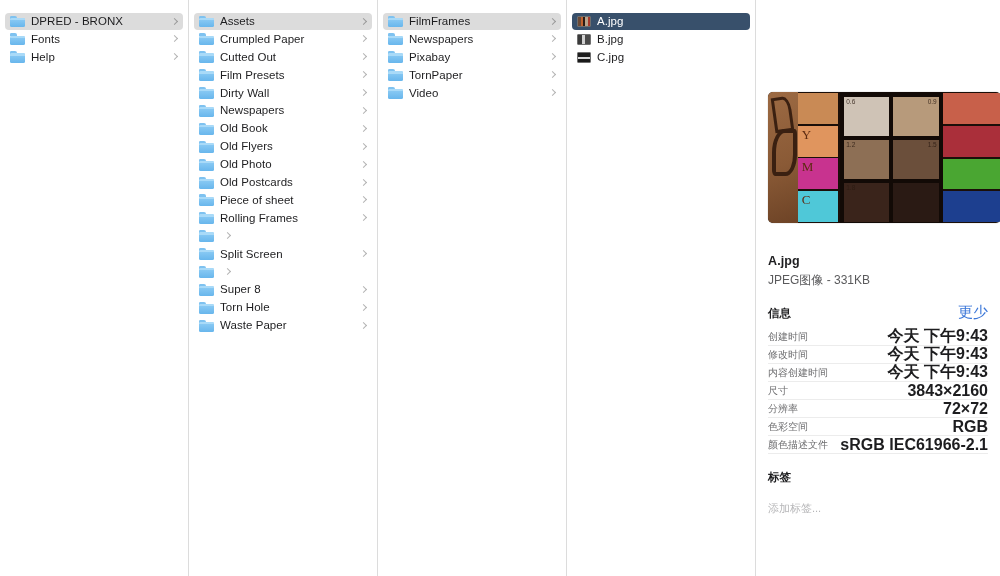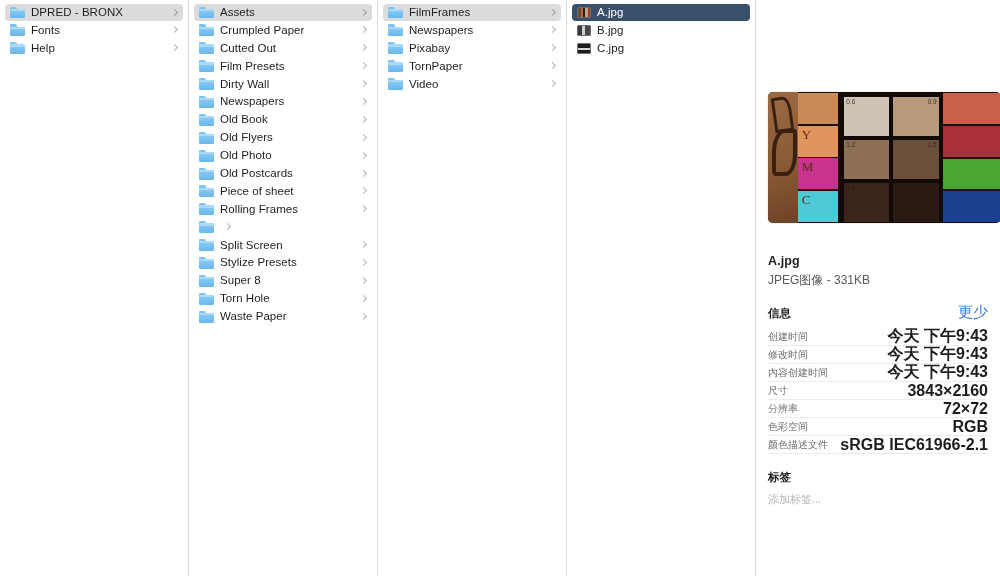--- a/index.html
+++ b/index.html
@@ -18,21 +18,21 @@
     width: 1000px;
     height: 576px;
     display: flex;
     background: #ffffff;
   }
 
   
   .column {
     position: relative;
     height: 576px;
-    padding-top: 4px;
+    padding-top: 13px;
     background: #ffffff;
     border-right: 1px solid #dcdcdc;
     overflow: hidden;
     flex: 0 0 auto;
   }
   .col-1 { width: 189px; }
   .col-2 { width: 189px; }
   .col-3 { width: 189px; }
   .col-4 { width: 189px; }
 
@@ -281,21 +281,21 @@
     text-align: right;
   }
 
   .pv-tags-head {
     margin-top: 16px;
     font-size: 11.5px;
     font-weight: bold;
     color: #1d1d1f;
   }
   .pv-tags-placeholder {
-    margin-top: 7px;
+    margin-top: 16px;
     font-size: 11px;
     color: #b6b6b8;
   }
 </style>
 </head>
 <body>
 
 <div id="finder">
 
   <div class="column col-1">
@@ -453,21 +453,20 @@
         </span>
         <span class="row-label">Split Screen</span>
         <span class="chev"></span>
       </div>
       <div class="row">
         <span class="icon-folder">
           <span class="tab"></span>
           <span class="body"></span>
           <span class="lip"></span>
         </span>
-        <span class="row-label">Stylize Presets</span>
         <span class="chev"></span>
       </div>
       <div class="row">
         <span class="icon-folder">
           <span class="tab"></span>
           <span class="body"></span>
           <span class="lip"></span>
         </span>
         <span class="row-label">Super 8</span>
         <span class="chev"></span>

